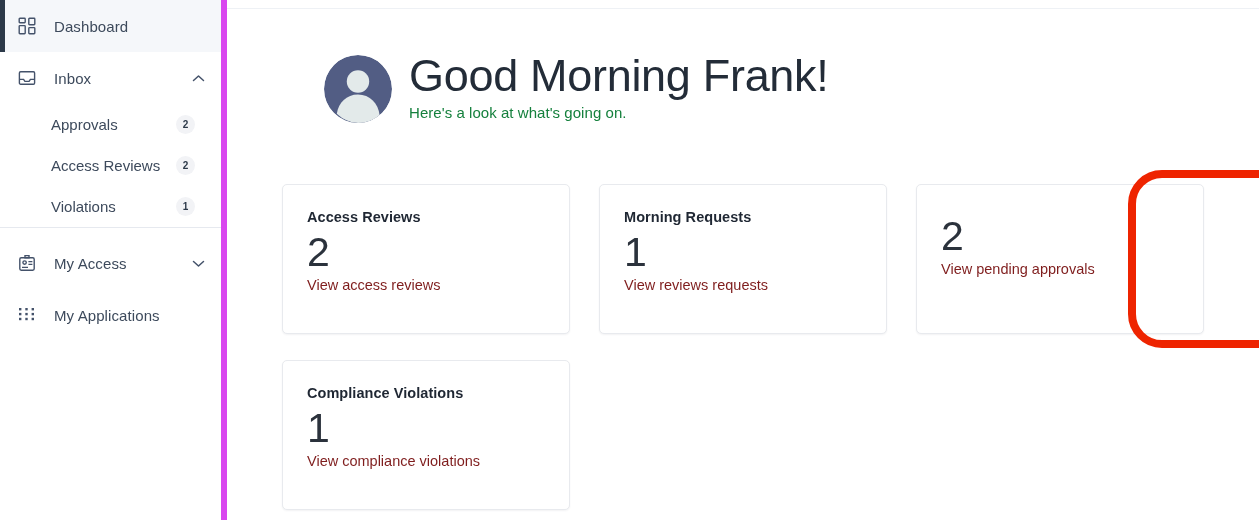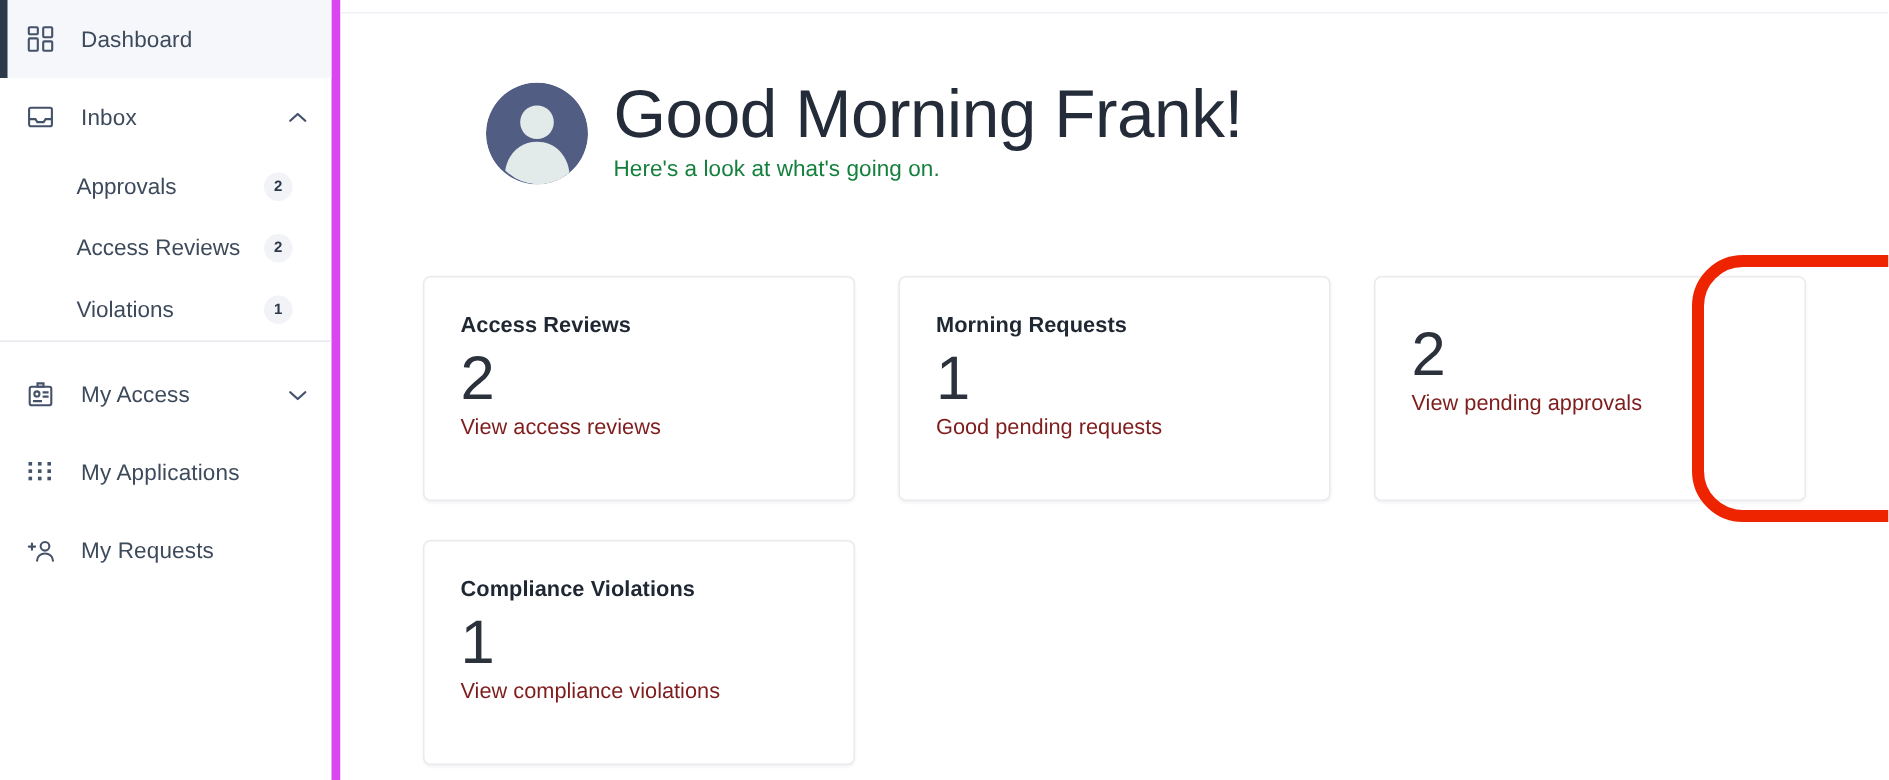--- a/index.html
+++ b/index.html
@@ -314,30 +314,20 @@
               <rect x="13.6" y="5.9" width="2.4" height="2.4"></rect>
             <rect x="1" y="10.8" width="2.4" height="2.4"></rect>
               <rect x="7.3" y="10.8" width="2.4" height="2.4"></rect>
               <rect x="13.6" y="10.8" width="2.4" height="2.4"></rect>
           </svg>
         </span>
         <span class="nav-label">My Applications</span>
       </div>
 
 
-      <div class="nav-item">
-        <span class="nav-icon">
-          <svg width="20" height="17" viewBox="0 0 20 17" fill="none" stroke="#44526a" stroke-width="1.4" stroke-linecap="round">
-            <path d="M1.2 5.4h4.2M3.3 3.3v4.2"></path>
-            <circle cx="12" cy="5.2" r="2.9"></circle>
-            <path d="M6.7 14.8c0-2.9 2.4-4.8 5.3-4.8s5.3 1.9 5.3 4.8"></path>
-          </svg>
-        </span>
-        <span class="nav-label">My Requests</span>
-      </div>
 
 
     </div>
   </nav>
 
   <main class="main">
 
     <div class="topbar-rule"></div>
 
     <div class="greeting-row">
@@ -358,21 +348,21 @@
 
       <div class="card">
         <div class="card-title">Access Reviews</div>
         <div class="card-value">2</div>
         <a class="card-link">View access reviews</a>
       </div>
 
       <div class="card">
         <div class="card-title">Morning Requests</div>
         <div class="card-value">1</div>
-        <a class="card-link">Good pending requests</a>
+        <a class="card-link">View reviews requests</a>
       </div>
 
       <div class="card">
         <div class="card-value">2</div>
         <a class="card-link">View pending approvals</a>
       </div>
 
       <div class="card">
         <div class="card-title">Compliance Violations</div>
         <div class="card-value">1</div>

